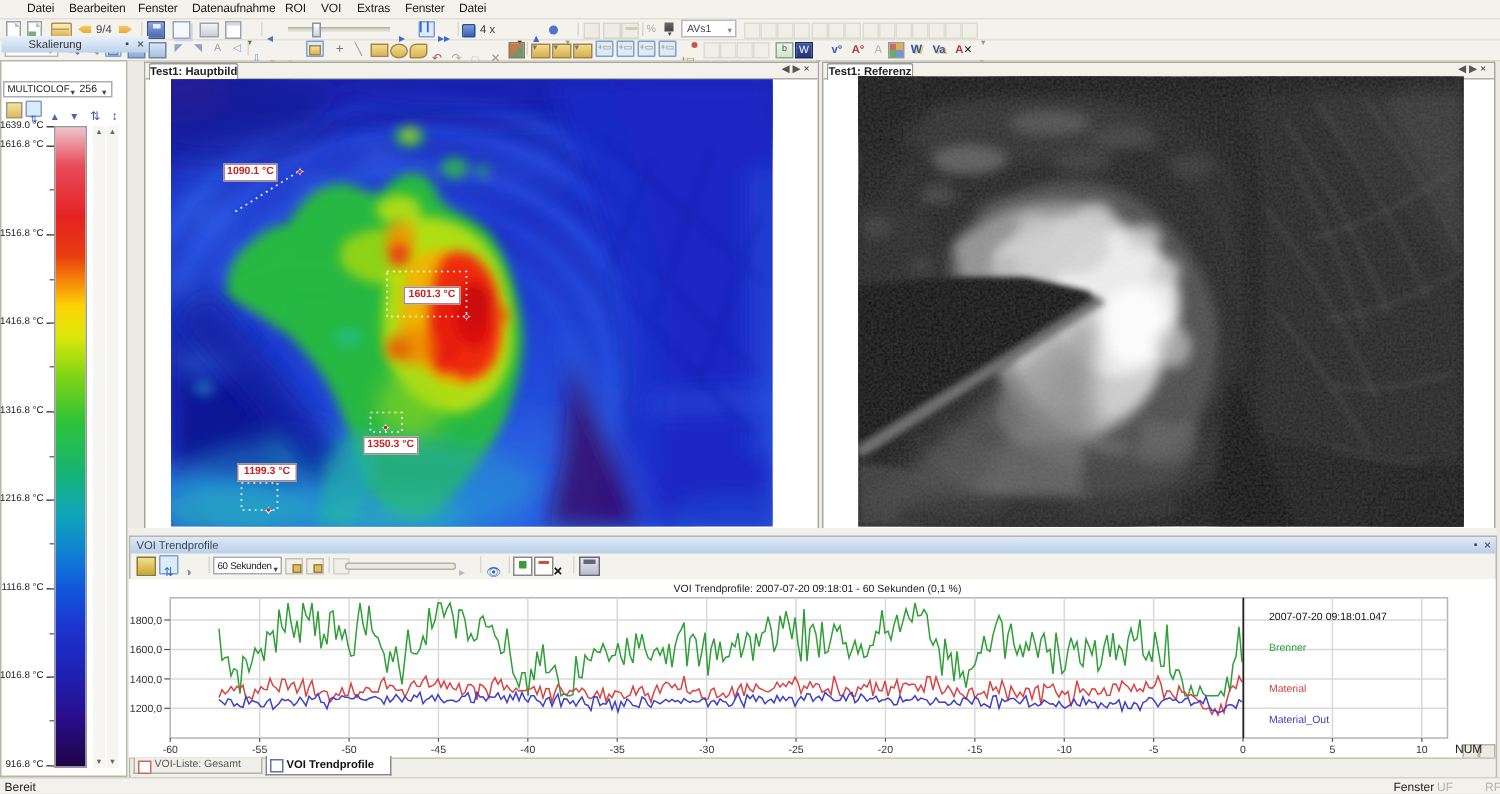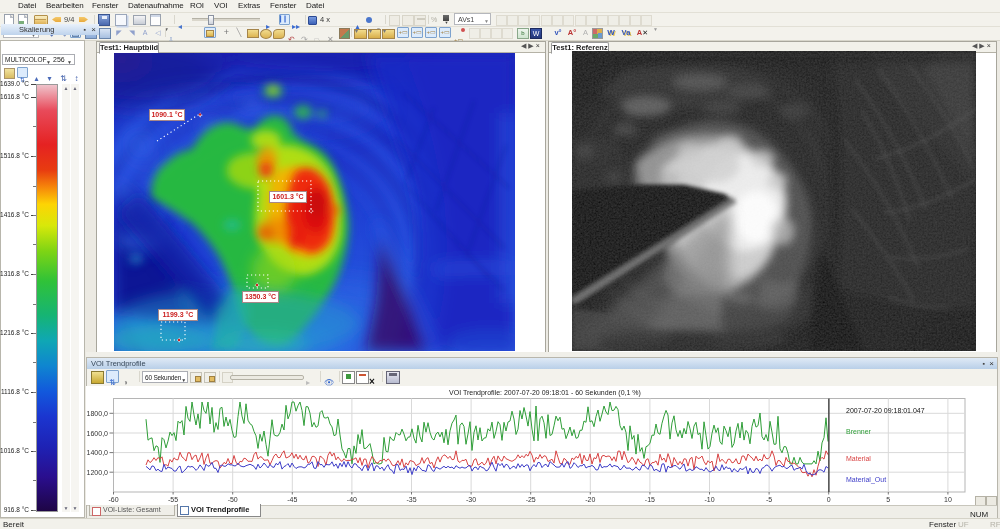--- a/index.html
+++ b/index.html
@@ -610,13 +610,13 @@
 </svg>
 <div class="ab" style="left:975px;top:496px;width:9px;height:8px;background:#eceae2;border:1px solid #b5b2a6;text-align:center;"><span style="font-size:5px;color:#556;line-height:8px">▼</span></div>
 <div class="ab" style="left:986px;top:496px;width:9px;height:8px;background:#eceae2;border:1px solid #b5b2a6;text-align:center;"><span style="font-size:5px;color:#556;line-height:8px">▼</span></div>
 <div class="ab" style="left:87px;top:505px;width:910px;height:12px;background:#efeee8;border-top:1px solid #c8c6bc"></div>
 <div class="ab" style="left:89px;top:505px;width:86px;height:11px;background:#efeee8;border:1px solid #b5b2a6;border-top:none;font-size:7px;color:#555;line-height:10px;box-sizing:border-box;padding-left:13px">VOI-Liste: Gesamt<span style="position:absolute;left:2px;top:1.5px;width:7px;height:7px;background:#fff;border:1px solid #cc6666"></span></div>
 <div class="ab" style="left:177px;top:504px;width:84px;height:13px;background:#fff;border:1px solid #888;border-top:none;font-size:7.5px;font-weight:bold;color:#111;line-height:11px;box-sizing:border-box;padding-left:13px">VOI Trendprofile<span style="position:absolute;left:2px;top:2px;width:7px;height:7px;background:#fff;border:1px solid #5577aa"></span></div>
 <div class="ab" style="left:0;top:518px;width:1000px;height:11px;background:#f2f1eb;border-top:1px solid #d5d3c8"></div>
 <div class="ab" style="left:3px;top:519.5px;font-size:8px;color:#222">Bereit</div>
 <div class="ab" style="left:929px;top:519.5px;font-size:8px;color:#222">Fenster</div>
 <div class="ab" style="left:958px;top:519.5px;font-size:8px;color:#b5b3a8">UF</div>
-<div class="ab" style="left:970px;top:510px;font-size:8px;color:#222">NUM</div>
+<div class="ab" style="left:970px;top:495px;font-size:8px;color:#222">NUM</div>
 <div class="ab" style="left:990px;top:519.5px;font-size:8px;color:#b5b3a8">RF</div>
 </body></html>

